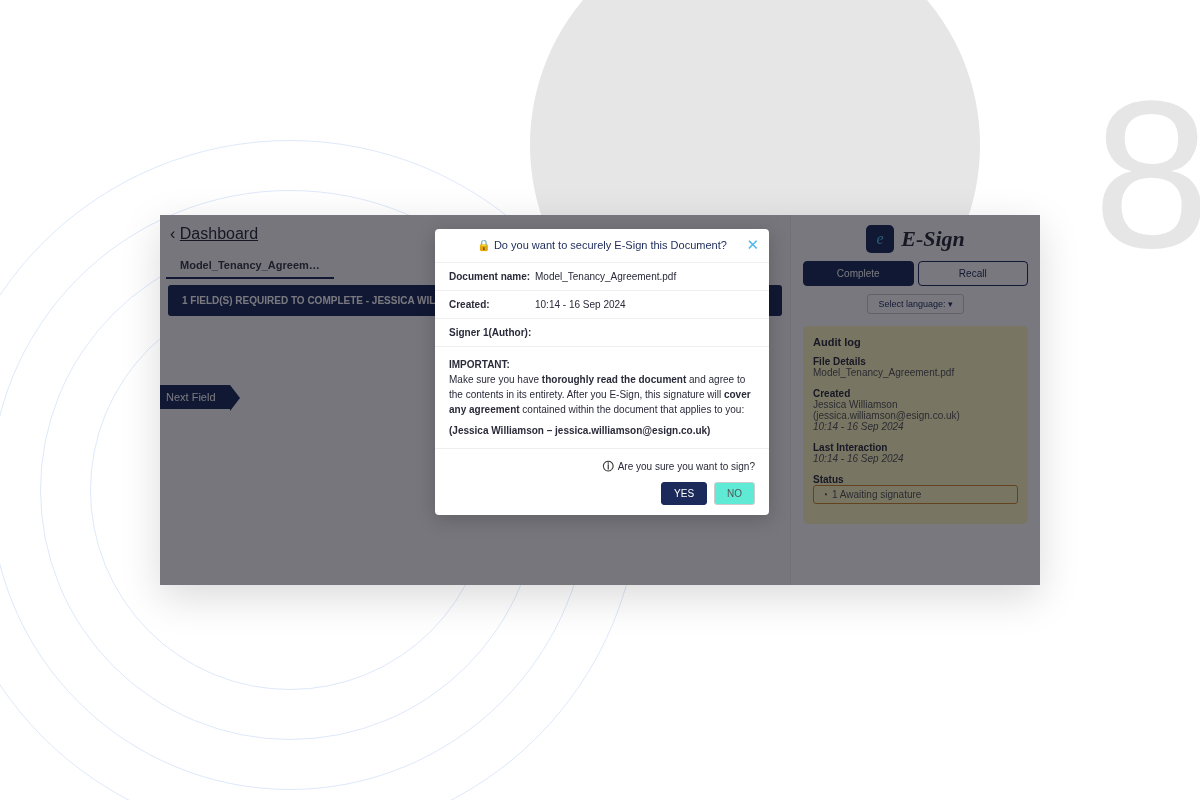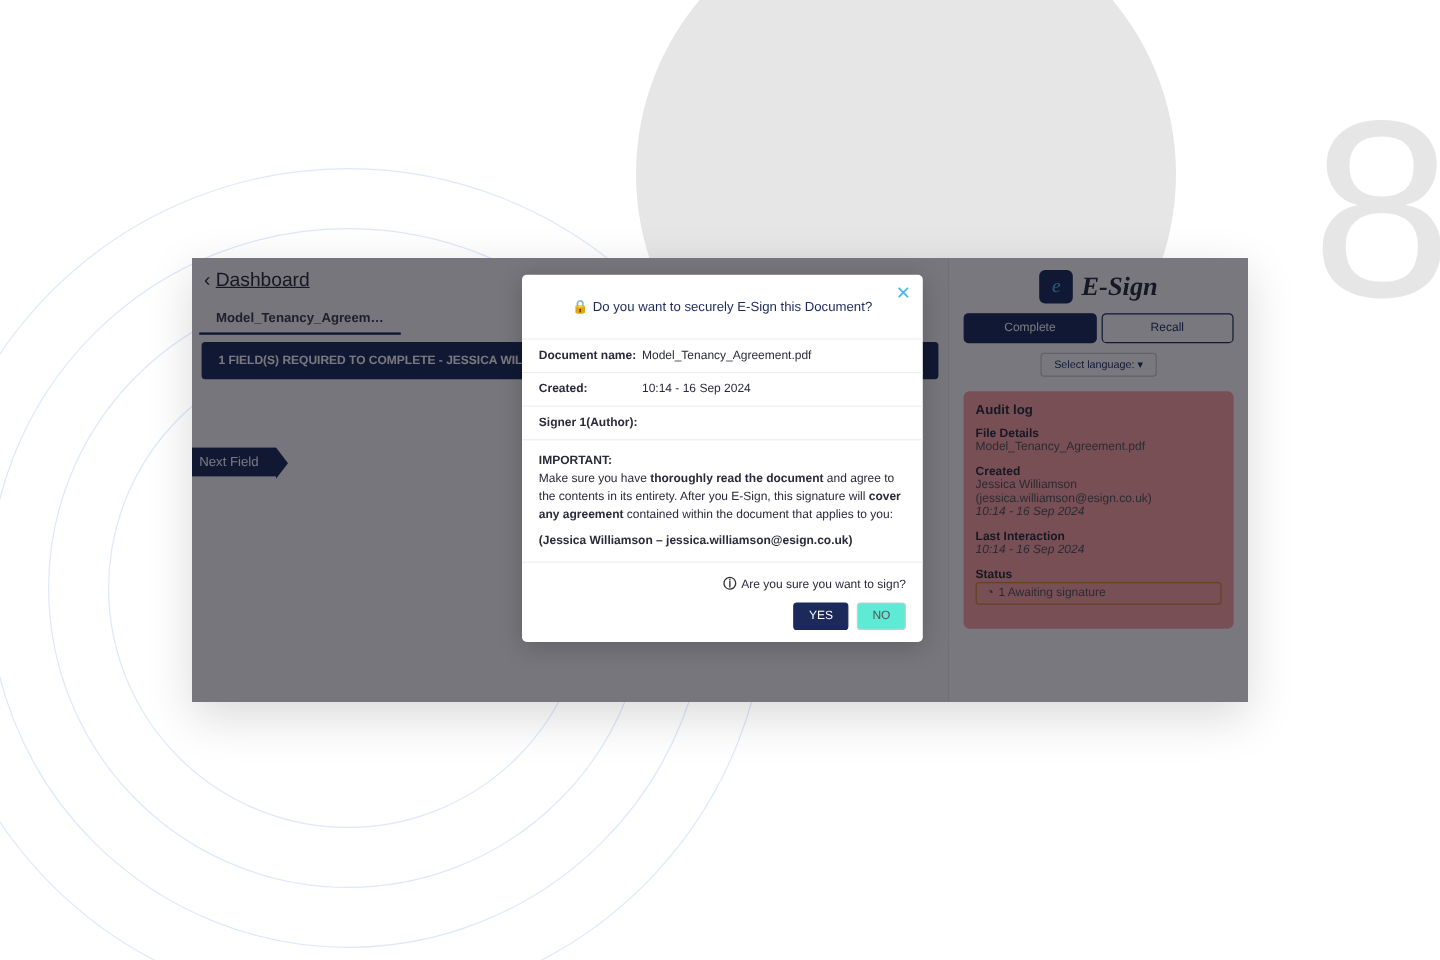--- a/index.html
+++ b/index.html
@@ -18,46 +18,46 @@
 
 .window { position: absolute; top: 215px; left: 160px; width: 880px; height: 370px; background: #fff; border-radius: 2px; box-shadow: 0 12px 40px rgba(0,0,0,0.15); z-index: 2; display: flex; }
 .overlay { position: absolute; inset: 0; background: rgba(10,10,20,0.55); z-index: 3; }
 
 
 .main { flex: 1; position: relative; padding: 0; background: #fafafa; }
 .breadcrumb { padding: 10px 10px; font-size: 16px; }
 .breadcrumb a { color: #2a2a3a; text-decoration: underline; }
 .doc-tab { font-size: 11px; padding: 6px 14px; color: #3a3a4a; border-bottom: 2px solid #1b2a5a; display: inline-block; margin-left: 6px; font-weight: bold;}
 .banner { background: #1b2a5a; color: #fff; font-size: 10px; padding: 10px 14px; margin: 6px 8px 0 8px; border-radius: 3px; font-weight: 600;}
-.next-field { position: absolute; top: 158px; left: 0px; background: #1b2a5a; color: #fff; font-size: 11px; padding: 6px 14px 6px 6px; font-weight: 500;}
+.next-field { position: absolute; top: 170px; left: 0px; background: #1b2a5a; color: #fff; font-size: 11px; padding: 6px 14px 6px 6px; font-weight: 500;}
 .next-field::after { content: ""; position: absolute; right: -10px; top: 0; border-top: 13px solid transparent; border-bottom: 13px solid transparent; border-left: 10px solid #1b2a5a; }
 
 
 .sidebar { width: 250px; background: #fff; border-left: 1px solid #eee; padding: 10px 12px; font-size: 11px; position: relative; z-index: 1;}
 .logo-row { text-align: center; margin-bottom: 8px; }
 .logo-row .logo-mark { display: inline-block; width: 28px; height: 28px; background: #1b2a5a; border-radius: 5px; vertical-align: middle; color:#4fc3f7; font-style:italic; font-size:16px; line-height:28px; font-family: cursive;}
 .logo-row .logo-text { font-size: 22px; font-family: Georgia, serif; font-style: italic; font-weight: 600; vertical-align: middle; margin-left: 4px;}
 .btn-row { display: flex; gap: 4px; margin-bottom: 8px; }
 .btn { flex: 1; text-align: center; font-size: 10px; padding: 6px 0; border-radius: 4px; border: 1px solid #1b2a5a; cursor: pointer;}
 .btn.primary { background: #1b2a5a; color: #fff; }
 .btn.outline { background: #fff; color: #1b2a5a; }
 .lang { text-align: center; margin-bottom: 12px; }
 .lang button { font-size: 9px; padding: 4px 10px; border: 1px solid #ccc; background: #fff; border-radius: 3px; color: #1b2a5a; cursor:pointer;}
-.panel { background: #fca5a5; border-radius: 5px; padding: 10px; font-size: 10px;}
+.panel { background: #fef9c3; border-radius: 5px; padding: 10px; font-size: 10px;}
 .panel h4 { font-size: 11px; font-weight: 700; margin-bottom: 8px;}
 .panel .sect { margin-bottom: 10px; }
 .panel .sect strong { display: block; font-size: 10px; font-weight: 700;}
 .panel .sect span, .panel .sect em { font-size: 10px; color: #555; display: block; }
 .panel .sect em { font-style: italic; }
 .status-chip { border: 1px solid #d08a2a; color: #b06a0a; border-radius: 3px; padding: 3px 8px; font-size: 9px; display: inline-flex; align-items: center; }
 .status-chip::before { content: "◔"; margin-right: 4px; font-size: 10px;}
 
 
 .modal { position: absolute; top: 14px; left: 275px; width: 334px; background: #fff; border-radius: 4px; z-index: 5; font-size: 10.5px; box-shadow: 0 4px 20px rgba(0,0,0,0.2);}
-.modal-head { text-align: center; padding: 20px 12px; border-bottom: 1px solid #eee; position: relative; color: #1b2a5a; font-weight: 500; font-size: 11px;}
+.modal-head { text-align: center; padding: 10px 12px; border-bottom: 1px solid #eee; position: relative; color: #1b2a5a; font-weight: 500; font-size: 11px;}
 .modal-close { position: absolute; top: 8px; right: 10px; color: #49b8ea; font-size: 15px; cursor: pointer; background:none; border:none; line-height:1;}
 .modal-row { display: flex; padding: 8px 14px; border-bottom: 1px solid #eee; }
 .modal-row .k { width: 86px; font-weight: 700; font-size: 10px;}
 .modal-row .v { flex: 1; font-size: 10px; }
 .modal-body { padding: 10px 14px; border-bottom: 1px solid #eee; line-height: 1.5; font-size: 10px;}
 .modal-body strong { font-weight: 700; }
 .modal-foot { padding: 10px 14px; }
 .confirm-q { text-align: right; font-size: 10px; margin-bottom: 8px; }
 .confirm-q::before { content: "ⓘ"; margin-right: 4px; font-weight:bold; color:#333; font-size:11px;}
 .modal-btns { text-align: right; }

